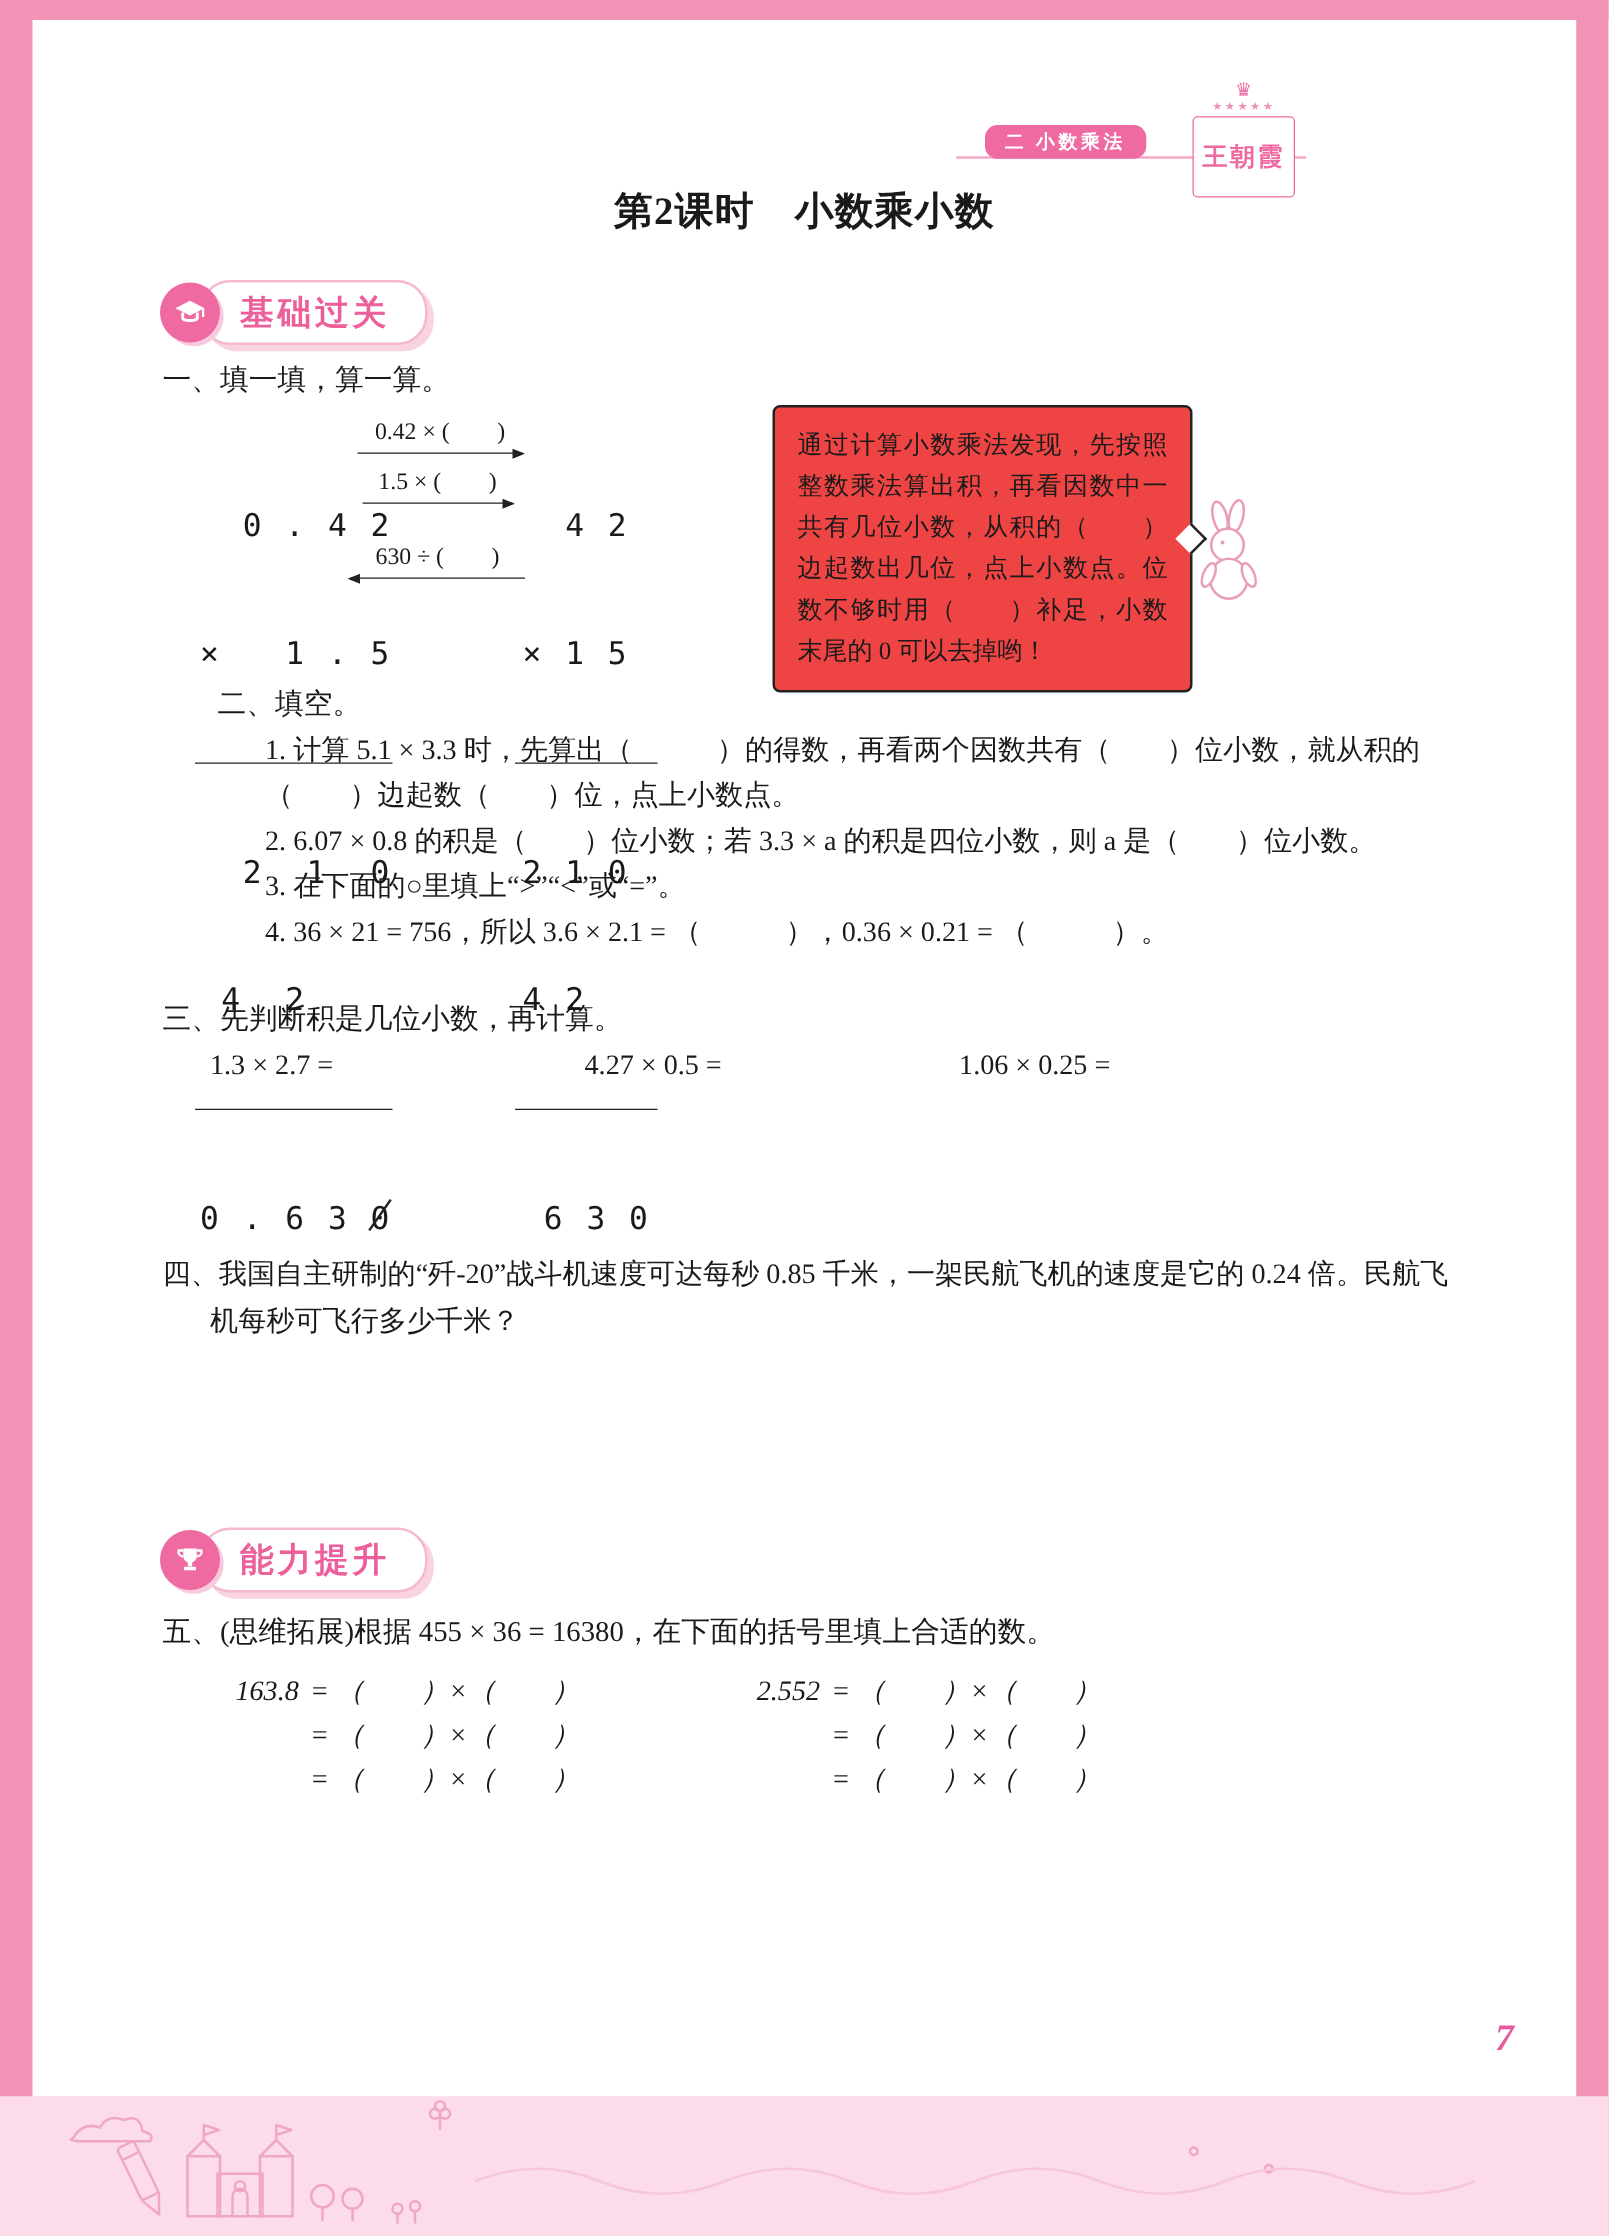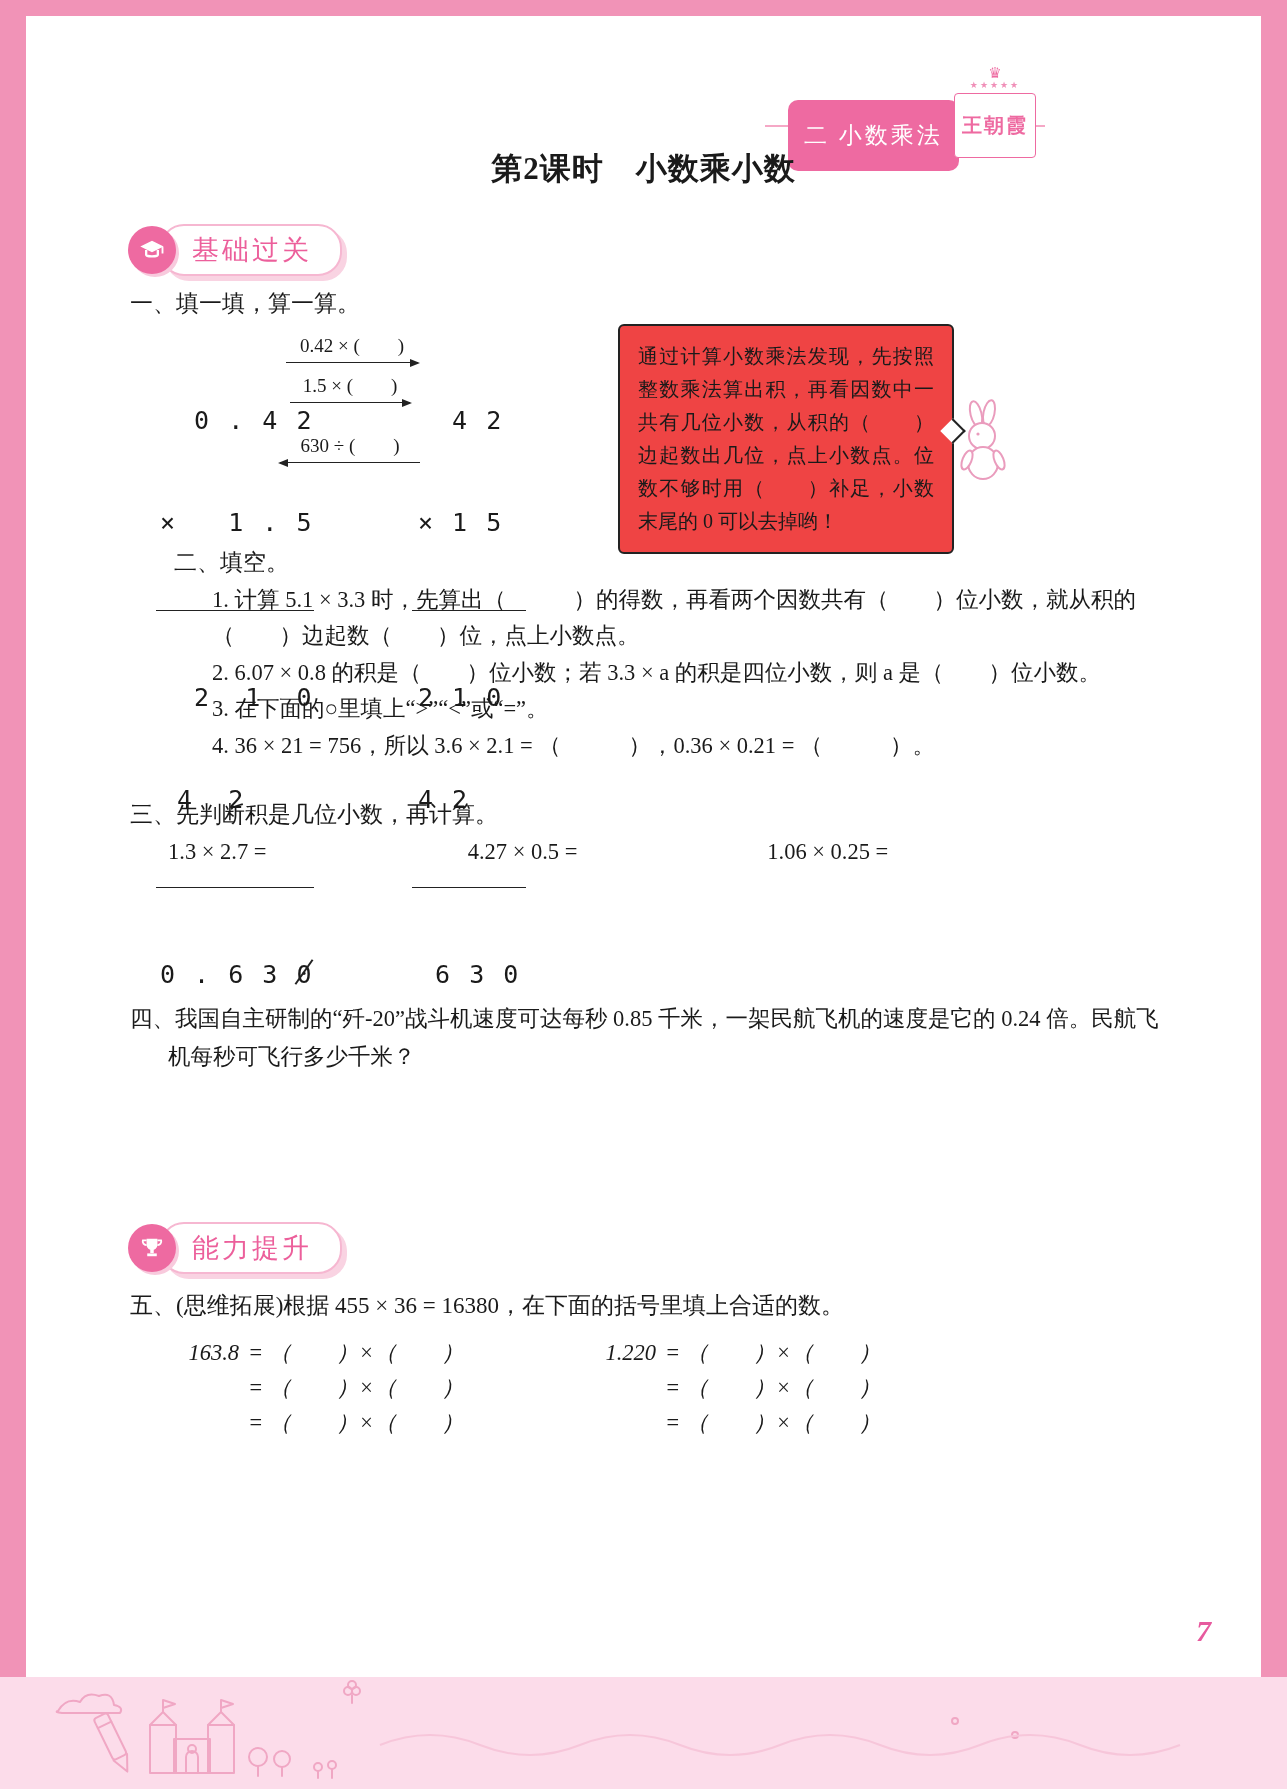--- a/index.html
+++ b/index.html
@@ -7,38 +7,38 @@
         font-family:"Liberation Serif","DejaVu Serif",serif;color:#1a1a1a;overflow:hidden;}
   
   .strip{position:absolute;background:#f193b7;}
   .strip-top{left:0;top:0;width:100%;height:16px;}
   .strip-left{left:0;top:0;width:26px;height:100%;}
   .strip-right{right:0;top:0;width:26px;height:100%;}
 
   
   .unit-line{position:absolute;left:765px;top:125px;width:280px;height:2px;background:#f5a8c6;}
   .unit-badge{position:absolute;left:788px;top:100px;background:#ee6aa1;color:#fff;
-              padding:20px 16px;border-radius:10px;font-size:23px;font-weight:normal;letter-spacing:3px;}
+              padding:4px 16px;border-radius:10px;font-size:15px;font-weight:bold;letter-spacing:3px;}
   .logo{position:absolute;left:948px;top:66px;width:94px;text-align:center;color:#ee6aa1;}
   .logo-crown{font-size:15px;line-height:14px;}
   .logo-stars{font-size:9px;letter-spacing:2px;line-height:11px;color:#f08fb8;}
   .logo-name{display:inline-block;margin-top:2px;border:1.5px solid #ee6aa1;border-radius:4px;
              padding:18px 7px;font-weight:bold;font-size:20px;background:#fff;letter-spacing:2px;}
   .title{position:absolute;left:0;right:0;top:148px;margin:0;text-align:center;
          font-size:31px;font-weight:bold;letter-spacing:1px;}
 
   
   .sec-badge{position:absolute;display:flex;align-items:center;}
   .sec1{left:128px;top:224px;}
   .sec2{left:128px;top:1222px;}
   .sec-icon{width:48px;height:48px;border-radius:50%;background:#ee6aa1;display:flex;
             align-items:center;justify-content:center;z-index:2;flex:0 0 auto;
             box-shadow:3px 3px 0 #f8cadd;}
   .sec-pill{margin-left:-16px;border:2px solid #f6b7d1;border-radius:24px;background:#fff;
-            padding:6px 28px 6px 30px;color:#ec5f9b;font-weight:normal;font-size:27px;letter-spacing:3px;
+            padding:6px 28px 6px 30px;color:#ec5f9b;font-weight:bold;font-size:27px;letter-spacing:3px;
             box-shadow:5px 5px 0 #f9d3e2;}
 
   
   .qlabel{font-size:23px;}
   .block{position:absolute;left:130px;width:1035px;font-size:22.5px;line-height:36.5px;}
 
   
   .q1-label{position:absolute;left:130px;top:288px;font-size:23px;}
   .mult-wrap{position:absolute;left:150px;top:330px;width:860px;height:210px;}
   .mult{position:absolute;font-family:"DejaVu Sans Mono",monospace;font-size:25px;
@@ -227,21 +227,21 @@
             <span class="q5-head"></span>
             <span>= （　　）×（　　）</span>
           </div>
         <div class="q5-row">
             <span class="q5-head"></span>
             <span>= （　　）×（　　）</span>
           </div>
       </div>
       <div class="q5-col q5-col2">
         <div class="q5-row">
-            <span class="q5-head">1.220</span>
+            <span class="q5-head">2.552</span>
             <span>= （　　）×（　　）</span>
           </div>
         <div class="q5-row">
             <span class="q5-head"></span>
             <span>= （　　）×（　　）</span>
           </div>
         <div class="q5-row">
             <span class="q5-head"></span>
             <span>= （　　）×（　　）</span>
           </div>

